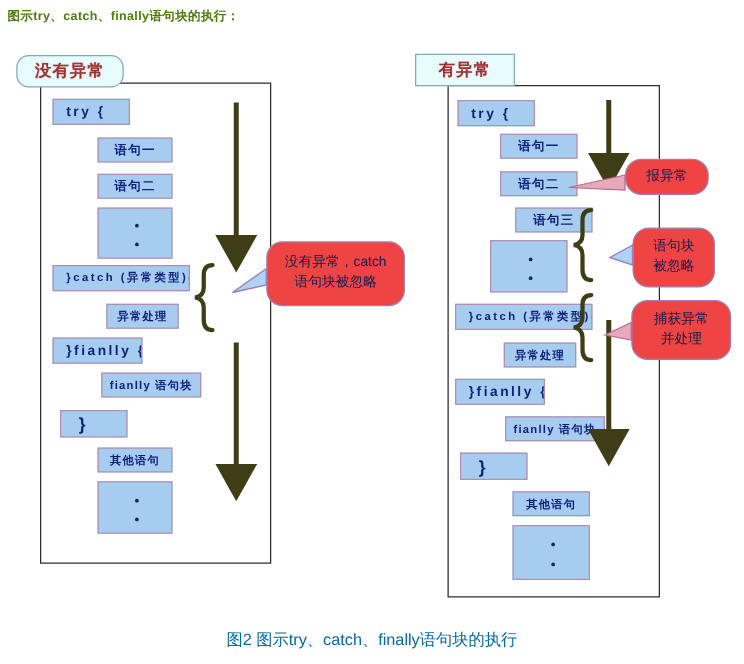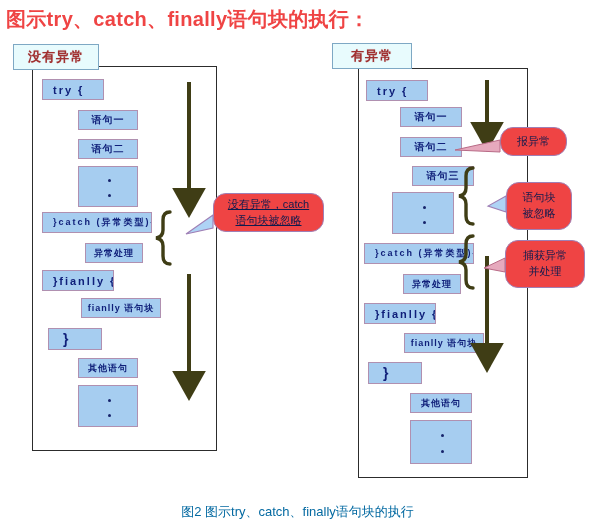--- a/index.html
+++ b/index.html
@@ -8,21 +8,21 @@
     background:#ffffff;
     font-family:"Liberation Sans","DejaVu Sans",sans-serif;
     position:relative;
     overflow:hidden;
   }
   .root{position:absolute;left:0;top:0;width:595px;height:531px;}
 
   
   #doc-title{
     position:absolute;left:6px;top:6px;
-    font-size:20px;font-weight:bold;color:#ef4444;
+    font-size:10px;font-weight:bold;color:#4d7c0f;
     letter-spacing:.3px;white-space:nowrap;
   }
 
   
   .panel-frame{
     position:absolute;
     border:1.5px solid #2c2c2c;
     background:#ffffff;
     box-sizing:border-box;
   }
@@ -95,21 +95,21 @@
 </style>
 </head>
 <body>
 
 <div class="root">
 
   <div id="doc-title">图示try、catch、finally语句块的执行：</div>
 
   <div class="panel-frame" style="left:32px;top:66px;width:185px;height:385px;"></div>
 
-  <div class="panel-tag" style="left:13px;top:44px;width:86px;height:26px;">没有异常</div>
+  <div class="panel-tag" style="left:13px;top:44px;width:86px;height:26px;border-radius:10px;">没有异常</div>
 
   <div class="blk kw" style="left:42px;top:79px;width:62px;height:21px;">try  {</div>
 
   <div class="blk mid" style="left:78px;top:110px;width:60px;height:20px;">语句一</div>
 
   <div class="blk mid" style="left:78px;top:139px;width:60px;height:20px;">语句二</div>
 
   <div class="blk dots" style="left:78px;top:166px;width:60px;height:41px;">
     <span class="d1"></span>
     <span class="d2"></span>
@@ -125,21 +125,21 @@
 
   <div class="blk brace" style="left:48px;top:328px;width:54px;height:22px;">}</div>
 
   <div class="blk mid small" style="left:78px;top:358px;width:60px;height:20px;">其他语句</div>
 
   <div class="blk dots" style="left:78px;top:385px;width:60px;height:42px;">
     <span class="d1"></span>
     <span class="d2"></span>
   </div>
 
-  <div class="callout" style="left:213px;top:193px;width:111px;height:39px;text-decoration:underline;">
+  <div class="callout" style="left:213px;top:193px;width:111px;height:52px;">
     <span class="ln">没有异常，catch</span>
     <span class="ln">语句块被忽略</span>
   </div>
 
   <div class="panel-frame" style="left:358px;top:68px;width:170px;height:410px;"></div>
 
   <div class="panel-tag" style="left:332px;top:43px;width:80px;height:26px;">有异常</div>
 
   <div class="blk kw" style="left:366px;top:80px;width:62px;height:21px;">try  {</div>
 

